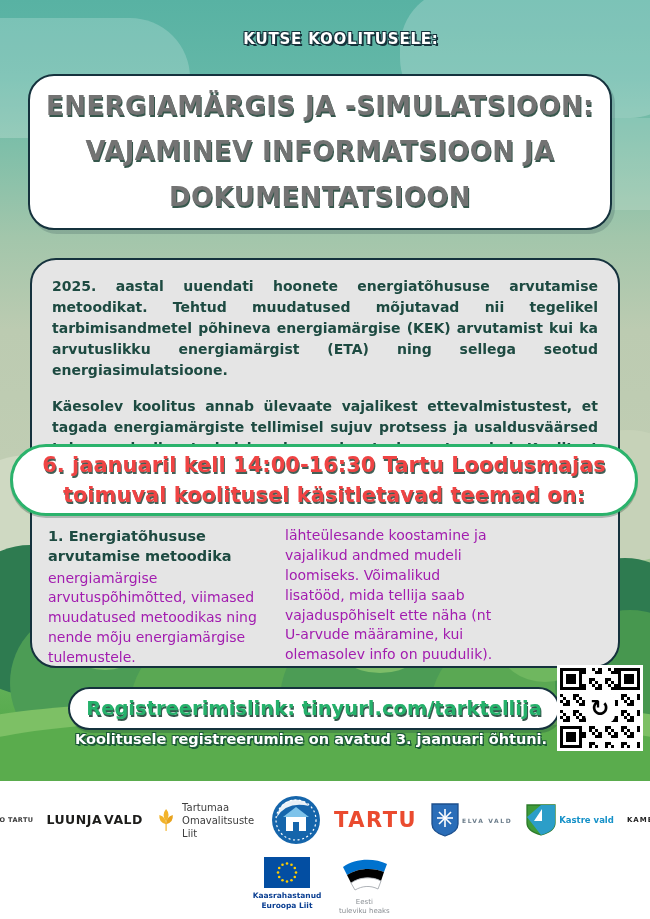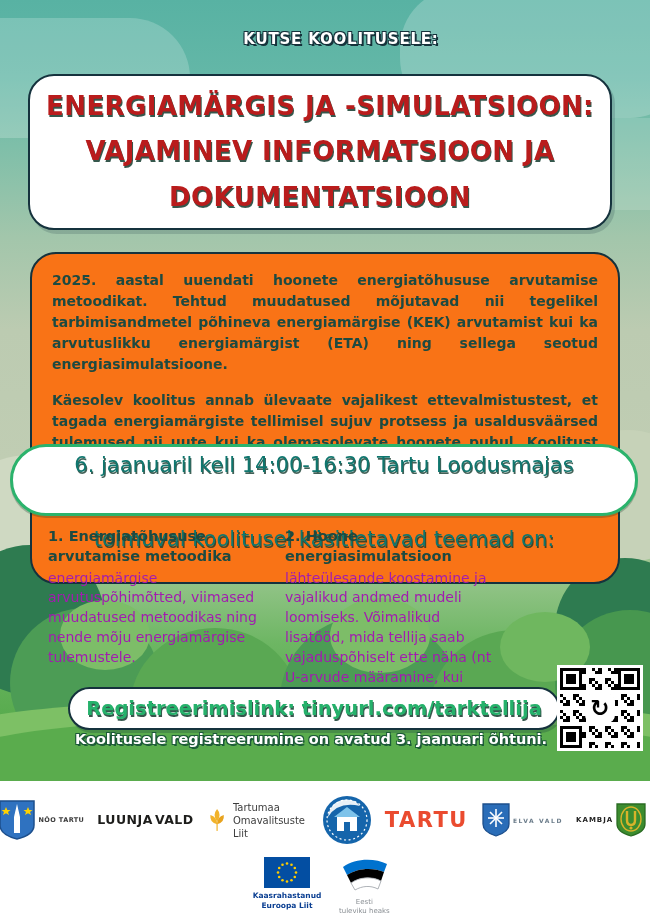--- a/index.html
+++ b/index.html
@@ -21,43 +21,43 @@
     text-shadow:-1px -1px 0 #16323b,1px -1px 0 #16323b,-1px 1px 0 #16323b,2px 2px 0 #16323b;
   }
   
   .title-card {
     position:absolute; left:28px; top:74px; width:584px; height:156px;
     background:#fff; border:2px solid #15323d; border-radius:26px;
     display:flex; flex-direction:column; justify-content:center; align-items:center;
     box-shadow:3px 4px 0 rgba(21,50,61,.18);
   }
   .title-line {
-    color:#b91c1c; font-size:26px; font-weight:800; letter-spacing:.4px;
+    color:#737373; font-size:26px; font-weight:800; letter-spacing:.4px;
     line-height:1.75; text-align:center;
     text-shadow:1px 2px 0 rgba(18,58,45,.85);
   }
   
   .main-card {
-    position:absolute; left:30px; top:252px; width:590px; height:332px;
-    background:#f97316; border:2px solid #15323d; border-radius:26px;
+    position:absolute; left:30px; top:258px; width:590px; height:410px;
+    background:#e5e5e5; border:2px solid #15323d; border-radius:26px;
     padding:16px 20px 0 20px;
   }
   .main-card p {
     color:#1d4a41; font-size:14px; font-weight:600; line-height:1.5;
     text-align:justify; margin-bottom:15px;
   }
   .banner-pill {
     position:absolute; left:10px; top:444px; width:628px; height:72px;
     background:#fff; border:3px solid #2bb36c; border-radius:40px;
     display:flex; flex-direction:column; justify-content:center; align-items:center;
     box-shadow:0 2px 0 rgba(20,60,40,.28);
   }
   .banner-line {
-    color:#0f766e; font-size:21px; font-weight:400; line-height:1.45;
-    text-align:center; text-shadow:1px 1.5px 0 rgba(18,58,45,.8);margin-top:44px;
+    color:#ef4444; font-size:21px; font-weight:700; line-height:1.45;
+    text-align:center; text-shadow:1px 1.5px 0 rgba(18,58,45,.8);
   }
   .columns {
     position:absolute; left:30px; top:526px; width:490px;
     display:flex; gap:20px; padding:0 18px;
   }
   .col { flex:1; }
   .col h3 { color:#1d4a41; font-size:14.5px; font-weight:800; line-height:1.4; margin-bottom:2px; }
   .col div { color:#a21caf; font-size:14px; font-weight:400; line-height:1.42; }
   
   .reg-pill {
@@ -152,21 +152,20 @@
     <div class="banner-line">6. jaanuaril kell 14:00-16:30 Tartu Loodusmajas</div>
     <div class="banner-line">toimuval koolitusel käsitletavad teemad on:</div>
   </div>
 
   <div class="columns">
     <div class="col">
       <h3>1. Energiatõhususe arvutamise metoodika</h3>
       <div>energiamärgise arvutuspõhimõtted, viimased muudatused metoodikas ning nende mõju energiamärgise tulemustele.</div>
     </div>
     <div class="col">
-      <h3>2. Hoone energiasimulatsioon</h3>
       <div>lähteülesande koostamine ja vajalikud andmed mudeli loomiseks. Võimalikud lisatööd, mida tellija saab vajaduspõhiselt ette näha (nt U-arvude määramine, kui olemasolev info on puudulik).</div>
     </div>
   </div>
 
   <div class="reg-pill">
     <span>Registreerimislink: tinyurl.com/tarktellija</span>
   </div>
   <div class="reg-note">Koolitusele registreerumine on avatud 3. jaanuari õhtuni.</div>
 
   <div class="qr">
@@ -389,20 +388,28 @@
           <g stroke="#fff" stroke-width="1.6">
             <line x1="15" y1="7" x2="15" y2="25"></line>
               <line x1="7" y1="16" x2="23" y2="16"></line>
             <line x1="9" y1="10" x2="21" y2="22"></line>
               <line x1="21" y1="10" x2="9" y2="22"></line>
           </g>
         </svg>
         <span class="elva-label">ELVA VALD</span>
       </div>
 
+      <div class="logo">
+        <svg width="32" height="34" viewBox="0 0 32 34">
+          <path d="M2 2 h28 v18 q0 8 -14 12 q-14 -4 -14 -12 Z" fill="#3f9b3a" stroke="#2c7a2a" stroke-width="1.3"></path>
+          <path d="M30 2 v18 q0 8 -14 12 L2 14 L16 2 Z" fill="#2a9fd8" opacity=".9"></path>
+          <polygon points="17,6 17,18 9,18" fill="#fff"></polygon>
+        </svg>
+        <span class="kastre-label">Kastre vald</span>
+      </div>
 
       <div class="logo">
         <span class="kambja-label">KAMBJA</span>
         <svg width="32" height="36" viewBox="0 0 32 36">
           <path d="M2 2 h28 v20 q0 8 -14 12 q-14 -4 -14 -12 Z" fill="#3c8c2f" stroke="#2a6b22" stroke-width="1.3"></path>
           <ellipse cx="16" cy="17" rx="10" ry="12" fill="none" stroke="#d8b32a" stroke-width="1.4"></ellipse>
           <path d="M12 9 v9 q0 5 4 5 q4 0 4 -5 v-9" fill="none" stroke="#d8b32a" stroke-width="2.4"></path>
           <circle cx="16" cy="26" r="1.6" fill="#d8b32a"></circle>
         </svg>
       </div>

